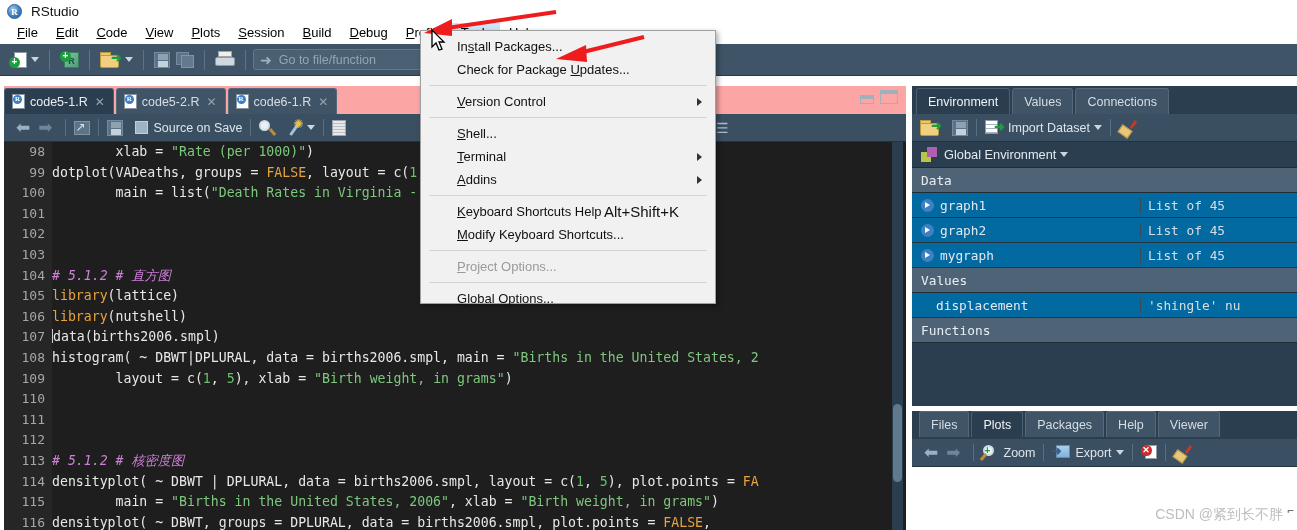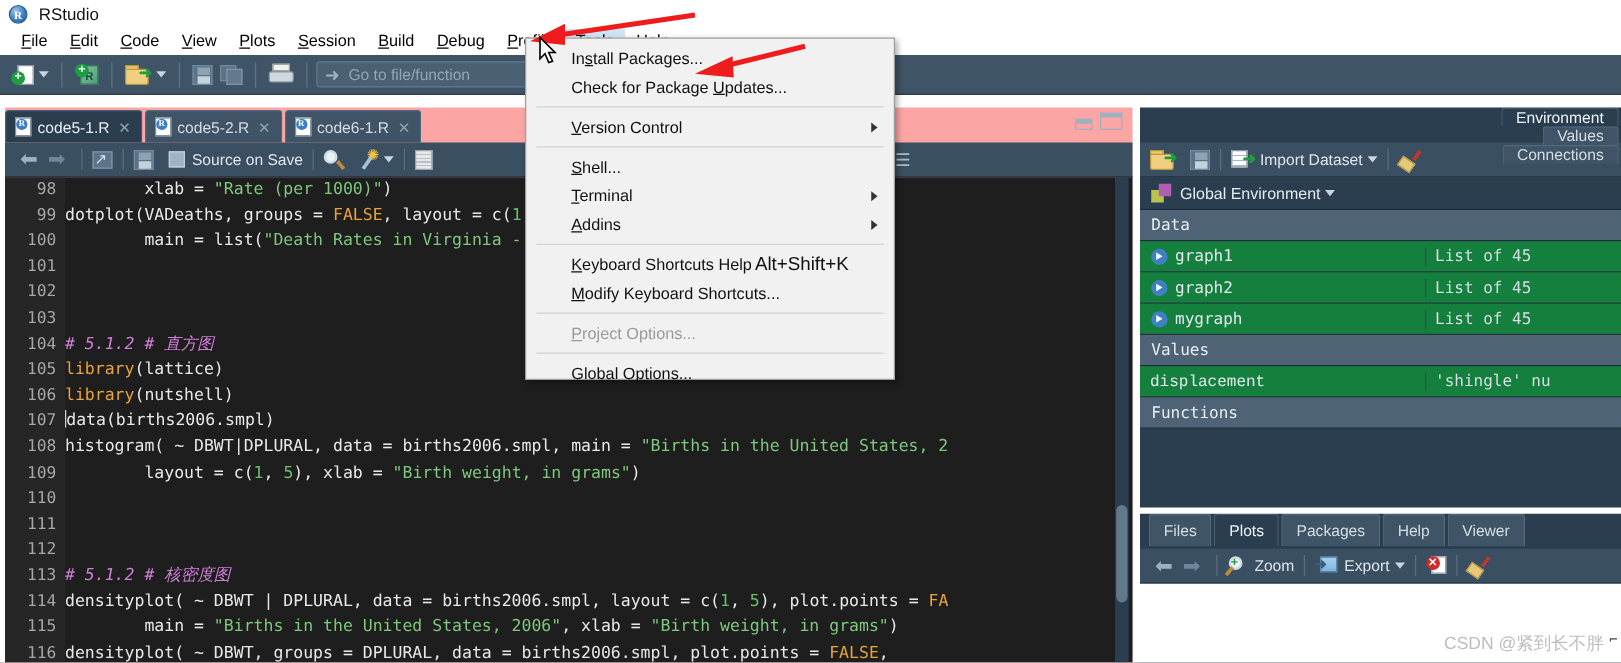--- a/index.html
+++ b/index.html
@@ -142,43 +142,43 @@
   .k-num{color:#6bbf6b;}
   .k-kw{color:#e8a33d;}
   .k-cmt{color:#cf7fd8;font-style:italic;}
   .k-id{color:#e8e8e8;}
   .cursor{display:inline-block;width:1px;height:14px;background:#cfcfcf;vertical-align:-2px;}
   .vscroll{ position:absolute; right:3px; top:0; width:11px; height:388px; background:#2b3e50; }
   .vscroll .thumb{ position:absolute; left:1px; top:262px; width:9px; height:78px; background:#61798c; border-radius:5px;}
 
   
   .envpane{ position:absolute; left:912px; top:86px; width:385px; height:320px; background:#2b3e50;}
-  .envtabs{ height:28px; display:flex; align-items:flex-end; padding-left:4px;flex-direction:column;}
+  .envtabs{ height:28px; display:flex; align-items:flex-end; padding-left:4px;}
   .etab{ height:26px; background:#3f5466;border:1px solid #55697b;border-bottom:none;color:#d5dde4;
     font-size:12.5px;display:flex;align-items:center;padding:0 11px;margin-right:2px;border-radius:3px 3px 0 0;}
   .etab.active{ background:#2b3e50;border-color:#4a5f71;color:#eef3f7;}
   .envtoolbar{ height:28px;background:#3a4f61;border-bottom:1px solid #24323d;display:flex;align-items:center;padding-left:8px;}
   .icon-broom{position:relative;width:17px;height:16px;}
   .icon-broom .h{position:absolute;right:1px;top:0;width:3px;height:9px;background:#c0392b;transform:rotate(35deg);}
   .icon-broom .b{position:absolute;left:0;bottom:0;width:12px;height:9px;background:#e8c878;border:1px solid #b59a4e;transform:rotate(35deg);}
   .icon-importds{position:relative;width:18px;height:15px;}
   .icon-importds .grid{position:absolute;left:0;top:0;width:13px;height:14px;background:#fff;border:1px solid #8c99a3;
      background-image:repeating-linear-gradient(#fff 0 3px,#a8b4bd 3px 4px),repeating-linear-gradient(90deg,#fff 0 4px,#a8b4bd 4px 5px);}
   .icon-importds .ar{position:absolute;right:-2px;top:1px;color:#1d9e3e;font-size:13px;line-height:11px;font-weight:bold;}
   .envtoolbar .lbl{color:#dde5ec;font-size:12.5px;margin-left:5px;}
   .envglobal{ height:26px;background:#2b3e50;border-bottom:1px solid #1f2d38;display:flex;align-items:center;padding-left:9px;}
   .icon-globalenv{position:relative;width:16px;height:15px;}
   .icon-globalenv .a{position:absolute;left:0;bottom:0;width:10px;height:10px;background:#b9c44a;}
   .icon-globalenv .b{position:absolute;right:0;top:0;width:10px;height:10px;background:#b05fb0;}
   .envglobal .lbl{color:#e3eaf0;font-size:12.8px;margin-left:7px;}
   .envgrid{ font-family:"DejaVu Sans Mono","Liberation Mono",monospace; font-size:12.8px;}
   .env-section{ background:#4e6375; color:#e8eef3; height:25px; line-height:25px; padding-left:9px; border-bottom:1px solid #1f2d38;}
-  .env-row{ height:25px; display:flex; align-items:center; color:#d6dee5; border-bottom:1px solid #26343f; background:#15803d;}
+  .env-row{ height:25px; display:flex; align-items:center; color:#d6dee5; border-bottom:1px solid #26343f; background:#0369a1;}
   .env-row .nm{ width:228px; padding-left:9px; display:flex; align-items:center; color:#e2e9ef;}
-  .env-row .nm.indent{ padding-left:8px;font-family:Liberation Mono, monospace;}
+  .env-row .nm.indent{ padding-left:24px;}
   .env-row .val{ flex:1; padding-left:7px; color:#d6dee5; white-space:nowrap; overflow:hidden; border-left:1px solid #3a4a57;}
   .expander{ width:13px;height:13px;border-radius:50%;background:#3d81c4;margin-right:6px;position:relative;flex:none;}
   .expander:after{ content:"";position:absolute;left:4px;top:3px;border-left:5px solid #fff;border-top:3.5px solid transparent;border-bottom:3.5px solid transparent;}
 
   
   .plotpane{ position:absolute; left:912px; top:411px; width:385px; height:119px; background:#2b3e50;}
   .ptabs{ height:28px; display:flex; align-items:flex-start; padding-left:7px;}
   .ptoolbar{ height:28px;background:#3a4f61;border-bottom:1px solid #24323d;display:flex;align-items:center;padding-left:8px;}
   .icon-zoom{position:relative;width:16px;height:16px;}
   .icon-zoom .lens{position:absolute;left:1px;top:0;width:11px;height:11px;border:2px solid #cfdce6;border-radius:50%;background:#eef4f8;}

